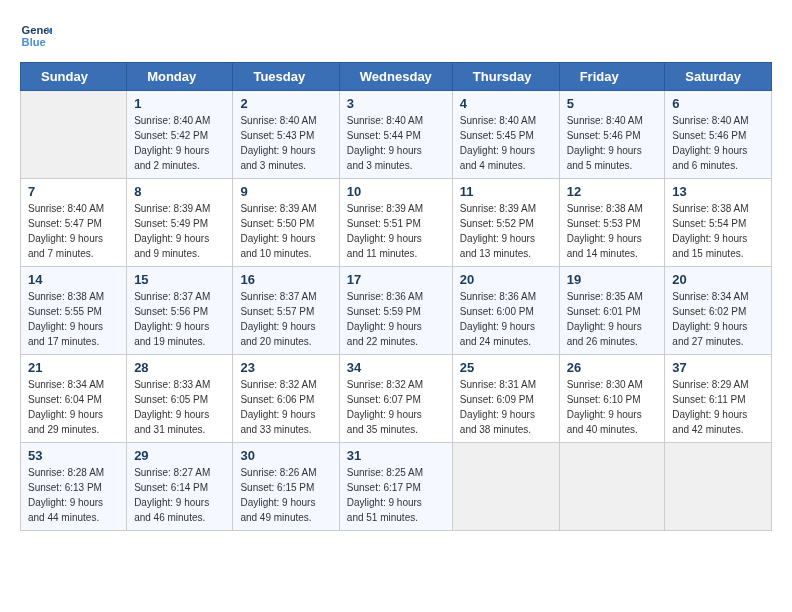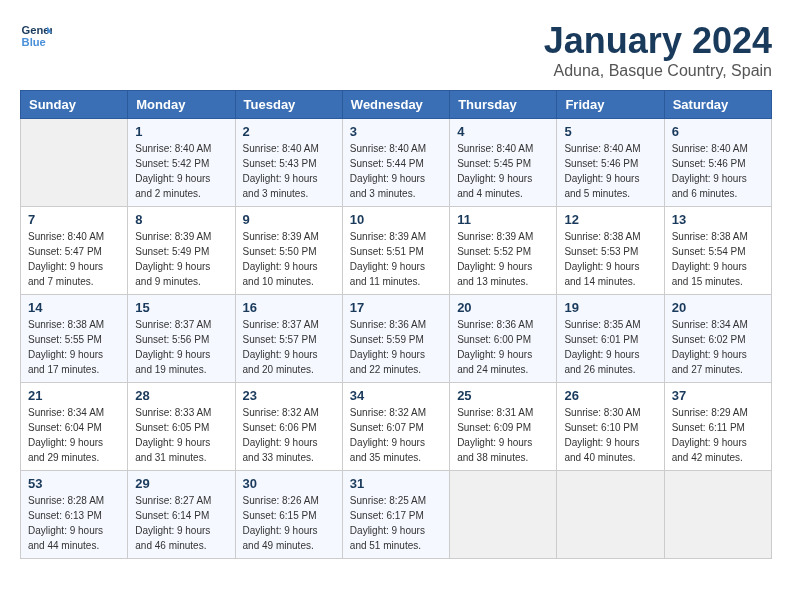--- a/index.html
+++ b/index.html
@@ -39,21 +39,21 @@
     }
     table {
       width: 100%;
       border-collapse: collapse;
     }
     thead tr th {
       background-color: #3a6fb5;
       color: #fff;
       font-size: 13px;
       font-weight: bold;
-      padding: 6px 8px;
+      padding: 6px 20px;
       text-align: left;
       border: 1px solid #2a5a9a;
     }
     tbody tr td {
       border: 1px solid #ccc;
       vertical-align: top;
       padding: 5px 7px;
       font-size: 11px;
       color: #333;
       width: calc(100% / 7);
@@ -87,24 +87,20 @@
 </head>
 <body>
 
 <div class="header-area">
   <div class="logo">
     <svg class="logo-icon" viewBox="0 0 40 40" xmlns="http://www.w3.org/2000/svg">
       <text x="2" y="18" font-size="14" font-weight="bold" fill="#1a3a5c">General</text>
       <text x="2" y="32" font-size="14" font-weight="bold" fill="#4a90d9">Blue</text>
       <polygon points="34,8 40,16 34,16" fill="#4a90d9"></polygon>
     </svg>
-  </div>
-  <div class="title-area">
-    <div class="month-title">January 2024</div>
-    <div class="location-title">Aduna, Basque Country, Spain</div>
   </div>
 </div>
 
 <table>
   <thead>
     <tr>
     <th>Sunday</th>
         <th>Monday</th>
         <th>Tuesday</th>
         <th>Wednesday</th>

